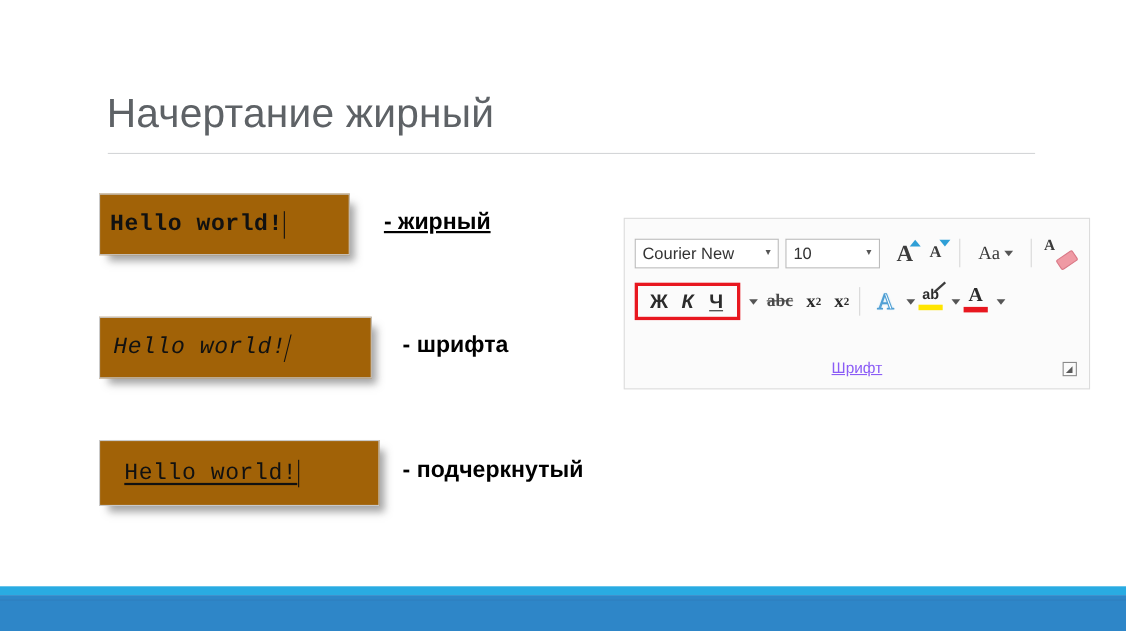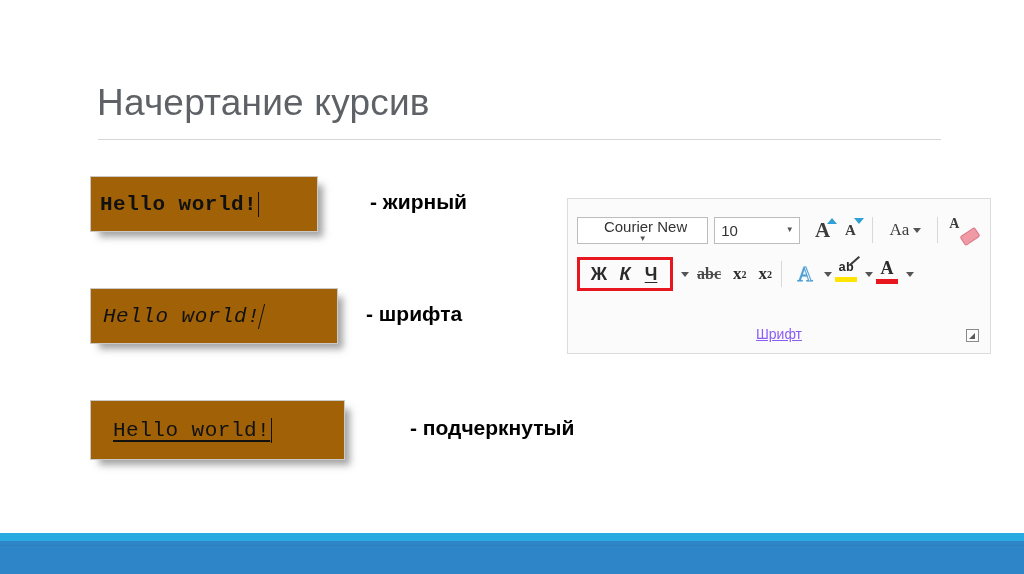--- a/index.html
+++ b/index.html
@@ -77,33 +77,33 @@
     font-size: 21px;
     font-weight: 700;
     color: #000000;
     white-space: nowrap;
   }
 
   
   #row-bold { top: 176px; }
   #row-bold .sample-box { width: 228px; height: 56px; padding-left: 9px; }
   #row-bold .sample-text { font-weight: 700; }
-  #row-bold .sample-label { left: 370px; top: 14px; }
+  #row-bold .sample-label { left: 349px; top: 14px; text-decoration: underline; }
 
   
   #row-italic { top: 288px; }
   #row-italic .sample-box { width: 248px; height: 56px; padding-left: 12px; }
   #row-italic .sample-text { font-style: italic; }
   #row-italic .sample-label { left: 366px; top: 14px; }
 
   
   #row-underline { top: 400px; }
   #row-underline .sample-box { width: 255px; height: 60px; padding-left: 22px; }
   #row-underline .sample-text { text-decoration: underline; text-underline-offset: 4px; }
-  #row-underline .sample-label { left: 366px; top: 16px; margin-left: 44px; }
+  #row-underline .sample-label { left: 366px; top: 16px; }
 
   
   #font-ribbon {
     position: absolute;
     left: 567px;
     top: 198px;
     width: 424px;
     height: 156px;
     background: #fbfbfb;
     border: 1px solid #dcdcdc;
@@ -143,21 +143,21 @@
     white-space: nowrap;
     overflow: hidden;
   }
   .combo .combo-arrow {
     width: 18px;
     text-align: center;
     font-size: 8px;
     color: #555;
     line-height: 1;
   }
-  #font-name-combo { width: 132px; flex-direction: column; }
+  #font-name-combo { width: 132px; }
   #font-size-combo { width: 86px; margin-left: 6px; }
 
   .icon-btn {
     display: flex;
     align-items: center;
     justify-content: center;
     position: relative;
     color: #3c3c3c;
     cursor: default;
   }
@@ -256,21 +256,21 @@
   .swatch {
     width: 22px;
     height: 5px;
     margin-top: 1px;
   }
   .swatch.yellow { background: #ffe500; }
   .swatch.red { background: #e8171f; }
   #hl-mark {
     font-size: 13px;
     font-weight: 700;
-    font-family: Liberation Mono, monospace;
+    font-family: Liberation Sans, sans-serif;
     color: #2b2b2b;
     line-height: 17px;
     position: relative;
   }
   #pen-stroke {
     position: absolute;
     right: -7px;
     top: 1px;
     width: 13px;
     height: 2px;
@@ -358,21 +358,21 @@
     left: 0;
     top: 545px;
     width: 1024px;
     height: 1px;
     background: #2f7fbe;
   }
 </style>
 </head>
 <body>
 
-<div id="slide-title">Начертание курсив</div>
+<div id="slide-title">Начертание жирный</div>
 <div id="title-rule"></div>
 
 <div class="sample-row" id="row-bold">
   <div class="sample-box">
     <span class="sample-text">Hello world!</span>
       <span class="caret"></span>
   </div>
   <div class="sample-label">- жирный</div>
 </div>
 

